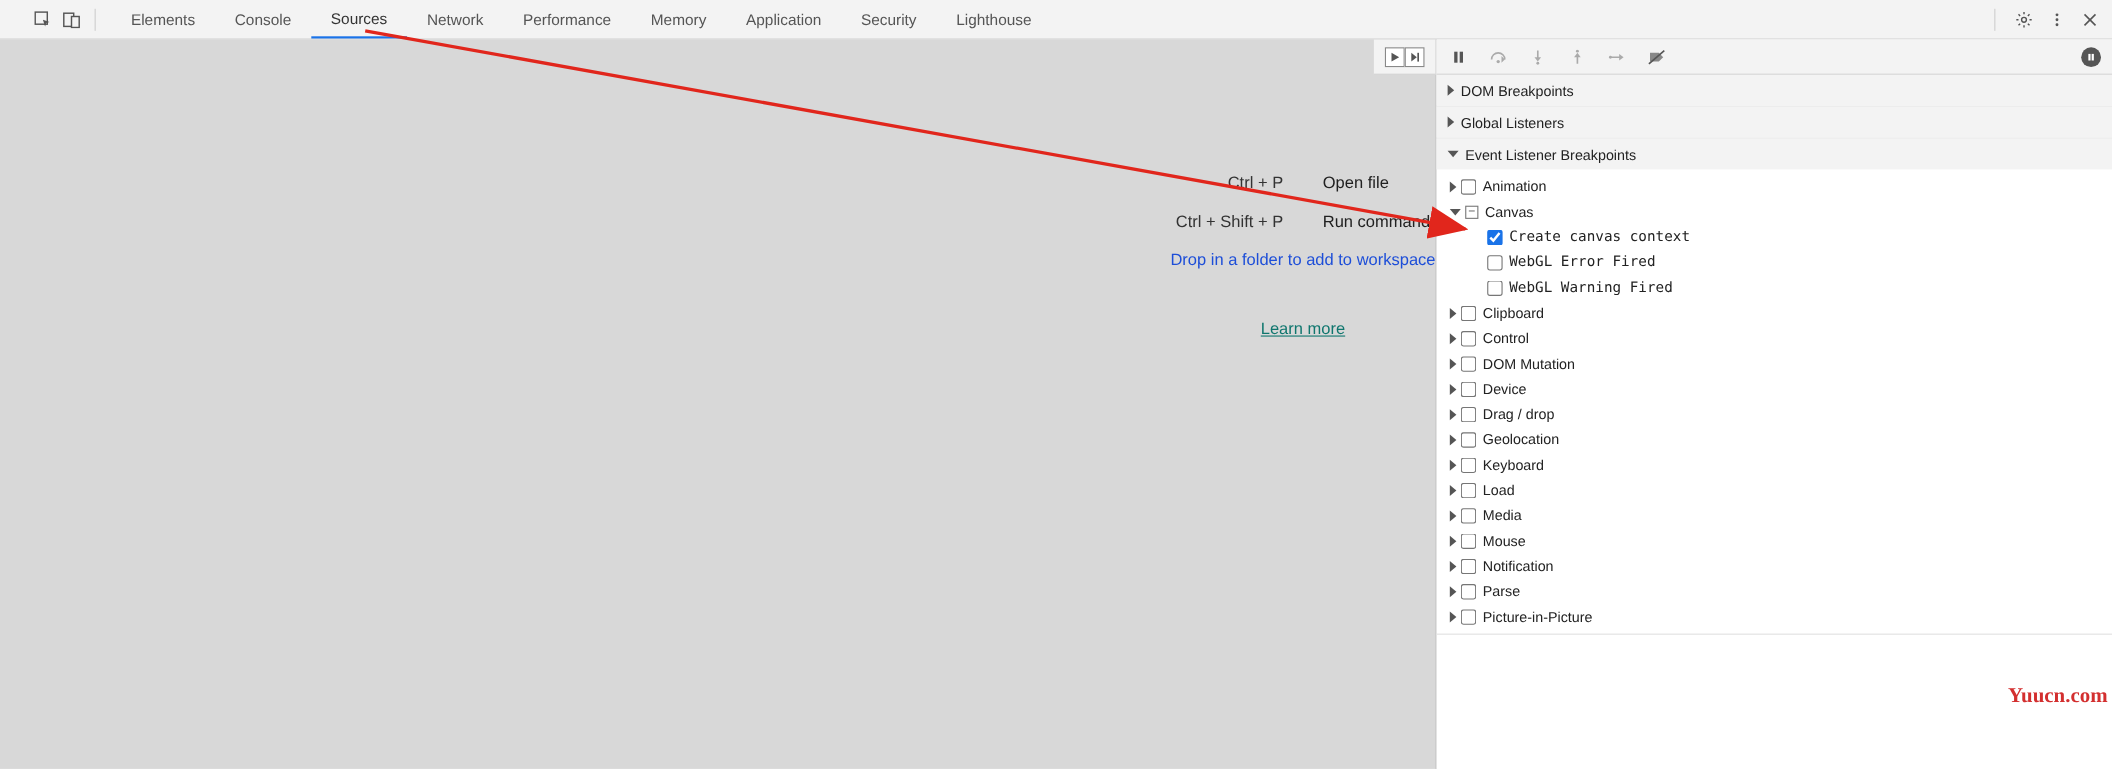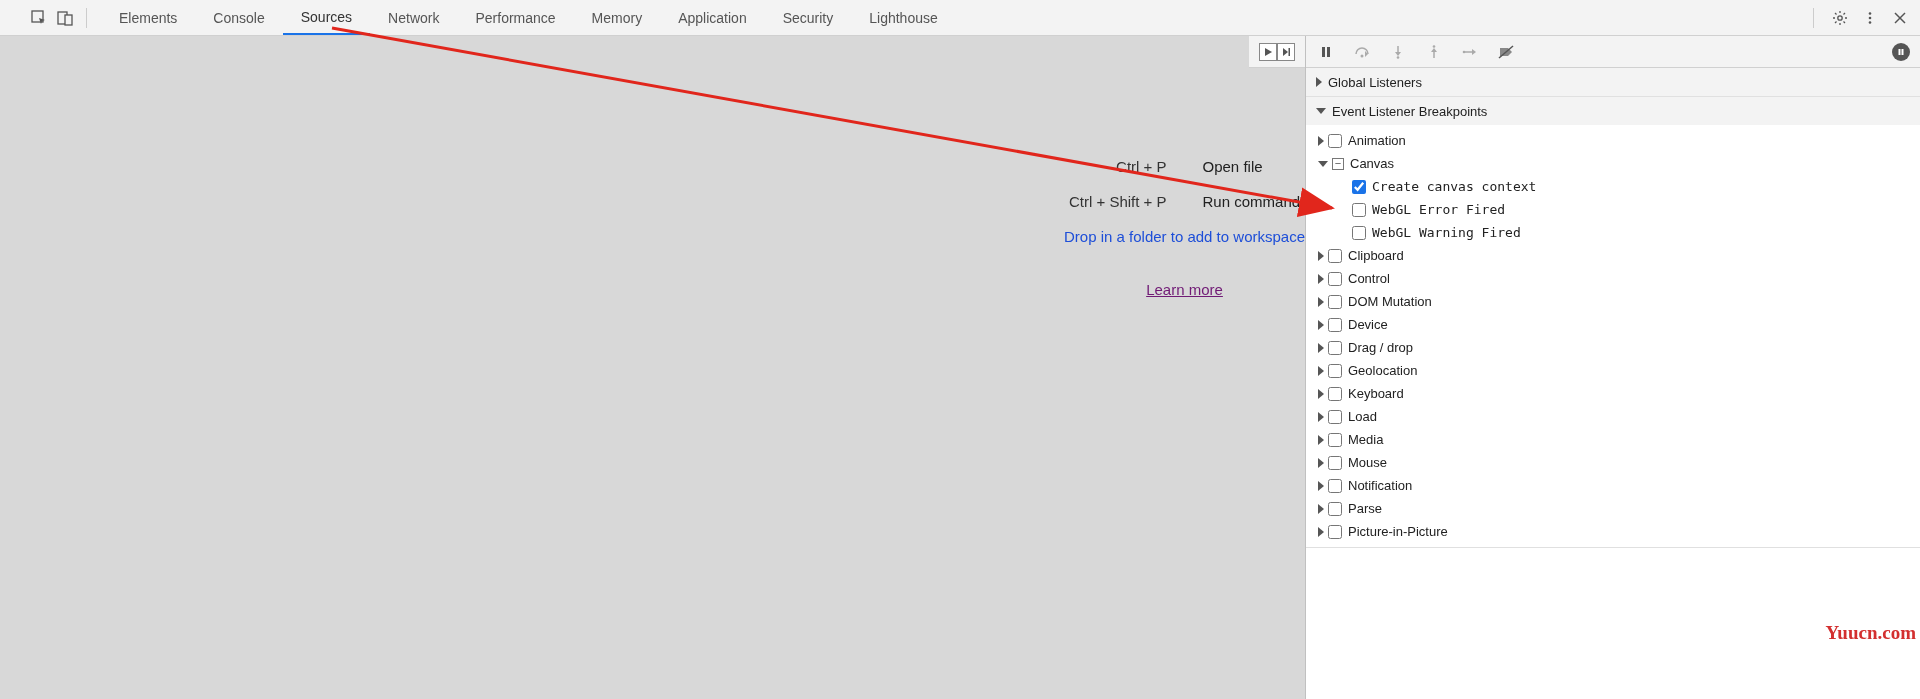--- a/index.html
+++ b/index.html
@@ -14,21 +14,21 @@
 .tab-icons-right { margin-left:auto; display:flex; align-items:center; padding:0 10px; gap:10px; }
 .tab-icons-right .ic { width:20px; height:20px; display:flex; align-items:center; justify-content:center; color:#555; cursor:pointer; }
 .main { display:flex; height: calc(100% - 36px); }
 .left-pane { width: 1306px; background:#d8d8d8; position:relative; border-right:1px solid #c0c0c0; display:flex; flex-direction:column;align-items:flex-end; }
 .left-toolbar { height:32px; background:#f3f3f3; border-bottom:1px solid #d0d0d0; display:flex; align-items:center; padding:0 10px; justify-content:space-between; }
 .play-box { width:18px; height:18px; background:#fff; border:1px solid #888; display:flex; align-items:center; justify-content:center; cursor:pointer; }
 .left-body { flex:1; display:flex; align-items:flex-start; justify-content:center; padding-top:90px; color:#212121; font-size:15px; }
 .help-table { display:grid; grid-template-columns:auto auto; column-gap:36px; row-gap:18px; justify-items:start; }
 .help-table .k { justify-self:end; color:#333; }
 .drop-line { grid-column:1/3; justify-self:center; color:#1d4ed8; }
-.learn-more { grid-column:1/3; justify-self:center; margin-top:18px; color:#701a75; text-decoration:underline; cursor:pointer; }
+.learn-more { grid-column:1/3; justify-self:center; margin-top:28px; color:#0f766e; text-decoration:underline; cursor:pointer; }
 .right-pane { flex:1; background:#fff; display:flex; flex-direction:column; position:relative; min-width:0; }
 .dbg-toolbar { height:32px; background:#f3f3f3; border-bottom:1px solid #d0d0d0; display:flex; align-items:center; padding:0 10px; gap:16px; }
 .dbg-toolbar .ic { width:20px; height:20px; color:#888; display:flex; align-items:center; justify-content:center; cursor:pointer; }
 .dbg-toolbar .ic.active { color:#333; }
 .ic-circle { width:18px; height:18px; border-radius:50%; background:#555; display:flex; align-items:center; justify-content:center; color:#fff; cursor:pointer; margin-left:auto; }
 .section { border-bottom:1px solid #e0e0e0; }
 .section-hdr { height:28px; display:flex; align-items:center; padding:0 10px; cursor:pointer; font-size:13px; color:#222; background:#f3f3f3; }
 .tri { display:inline-block; width:0; height:0; margin-right:6px; }
 .tri.right { border-top:5px solid transparent; border-bottom:5px solid transparent; border-left:6px solid #555; }
 .tri.down { border-left:5px solid transparent; border-right:5px solid transparent; border-top:6px solid #555; }
@@ -177,20 +177,26 @@
           <svg width="10" height="10" viewBox="0 0 10 10">
             <rect x="2.5" y="2" width="2" height="6" fill="#fff"></rect>
             <rect x="5.5" y="2" width="2" height="6" fill="#fff"></rect>
           </svg>
         </span>
     </div>
 
     <div class="section">
       <div class="section-hdr">
         <span class="tri right"></span>
+        <span>DOM Breakpoints</span>
+      </div>
+    </div>
+    <div class="section">
+      <div class="section-hdr">
+        <span class="tri right"></span>
         <span>Global Listeners</span>
       </div>
     </div>
     <div class="section">
       <div class="section-hdr">
         <span class="tri down"></span>
         <span>Event Listener Breakpoints</span>
       </div>
       <div class="tree" id="event-tree">
           <div class="tree-row">

